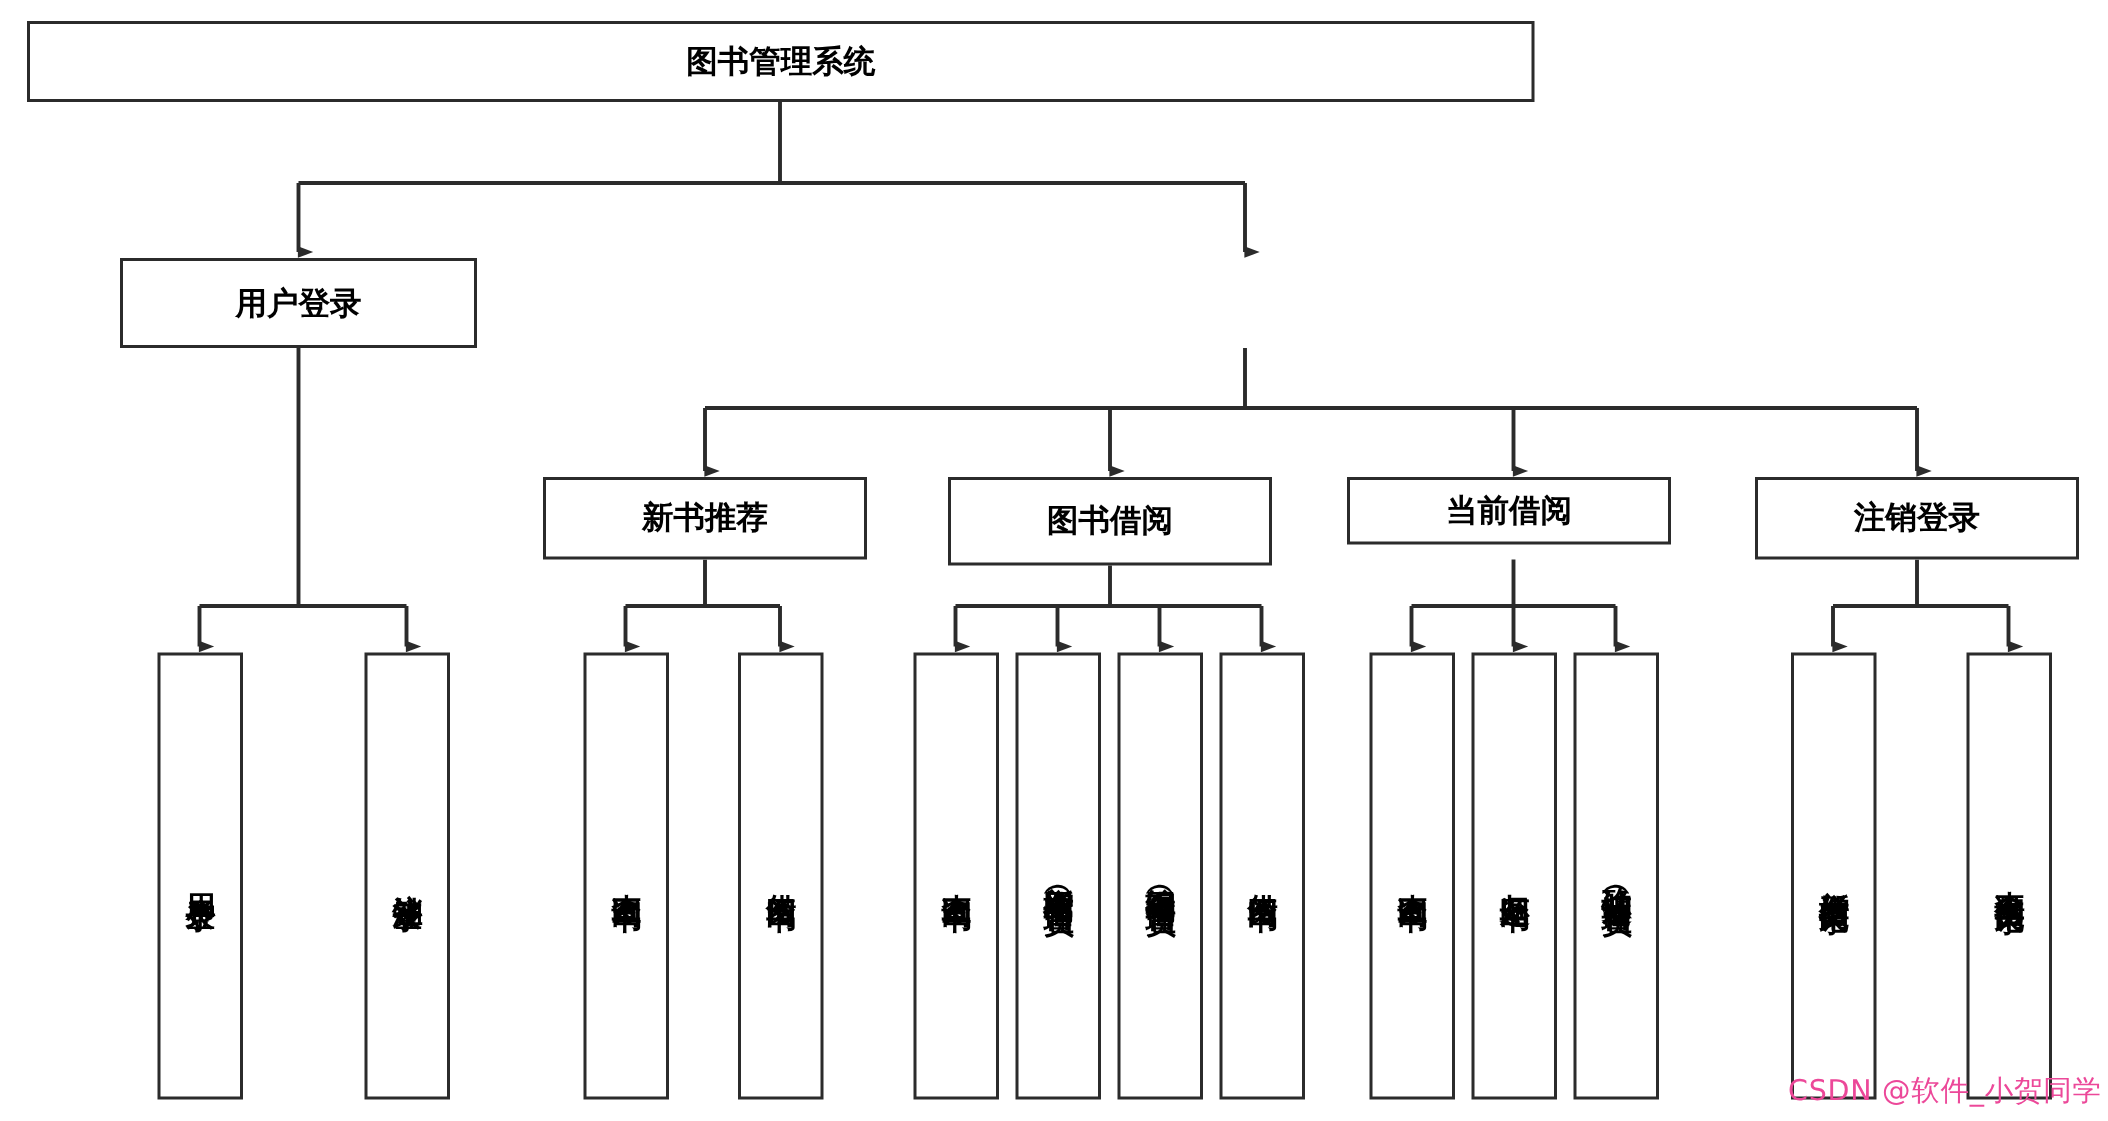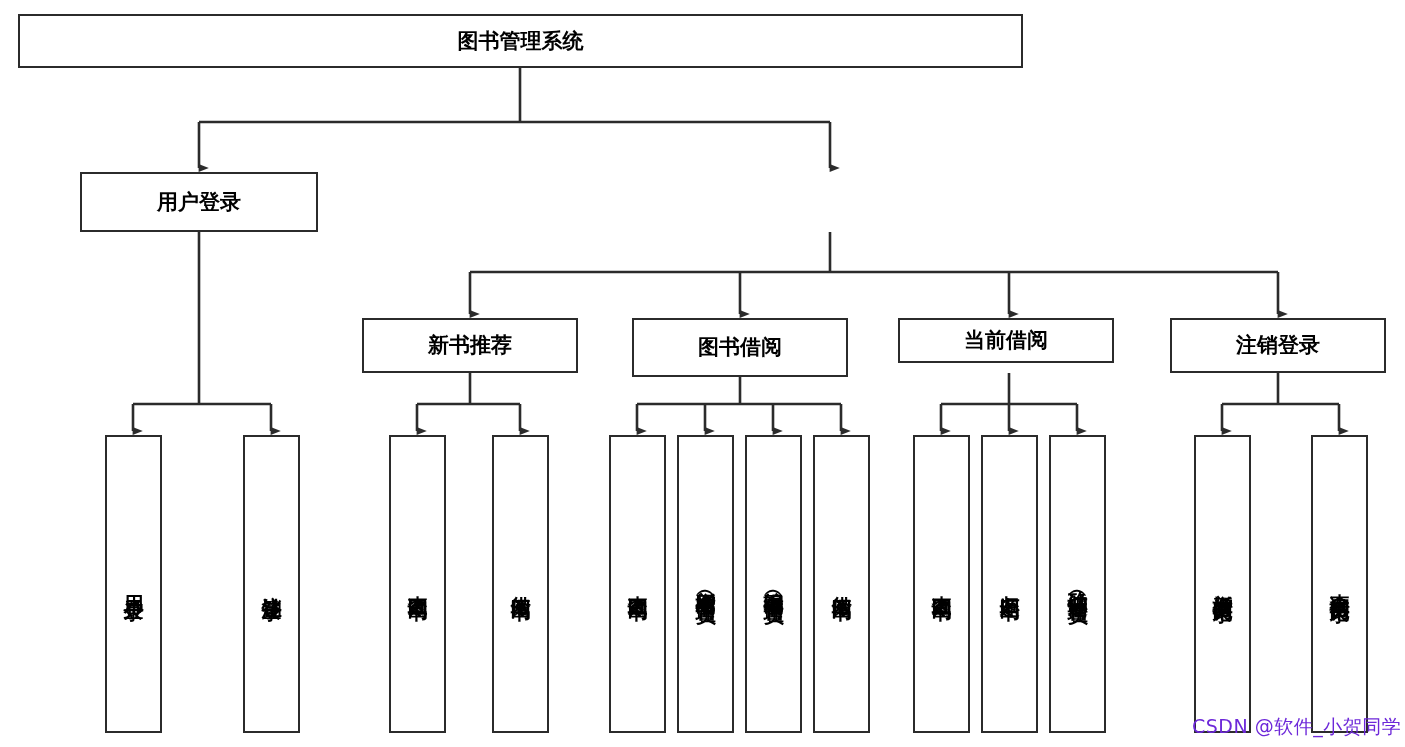--- a/index.html
+++ b/index.html
@@ -50,21 +50,21 @@
     letter-spacing: 2px;
     padding: 6px 0;
     justify-content: center;
     align-items: center;
   }
   .watermark {
     position: absolute;
     left: 1192px;
     top: 714px;
     font-size: 19px;
-    color: #6d28d9;
+    color: #ec4899;
     letter-spacing: 0.5px;
     white-space: nowrap;
     font-family: "DejaVu Sans", "Liberation Sans", sans-serif;
   }
 </style>
 </head>
 <body>
 
 <div id="canvas">
 

